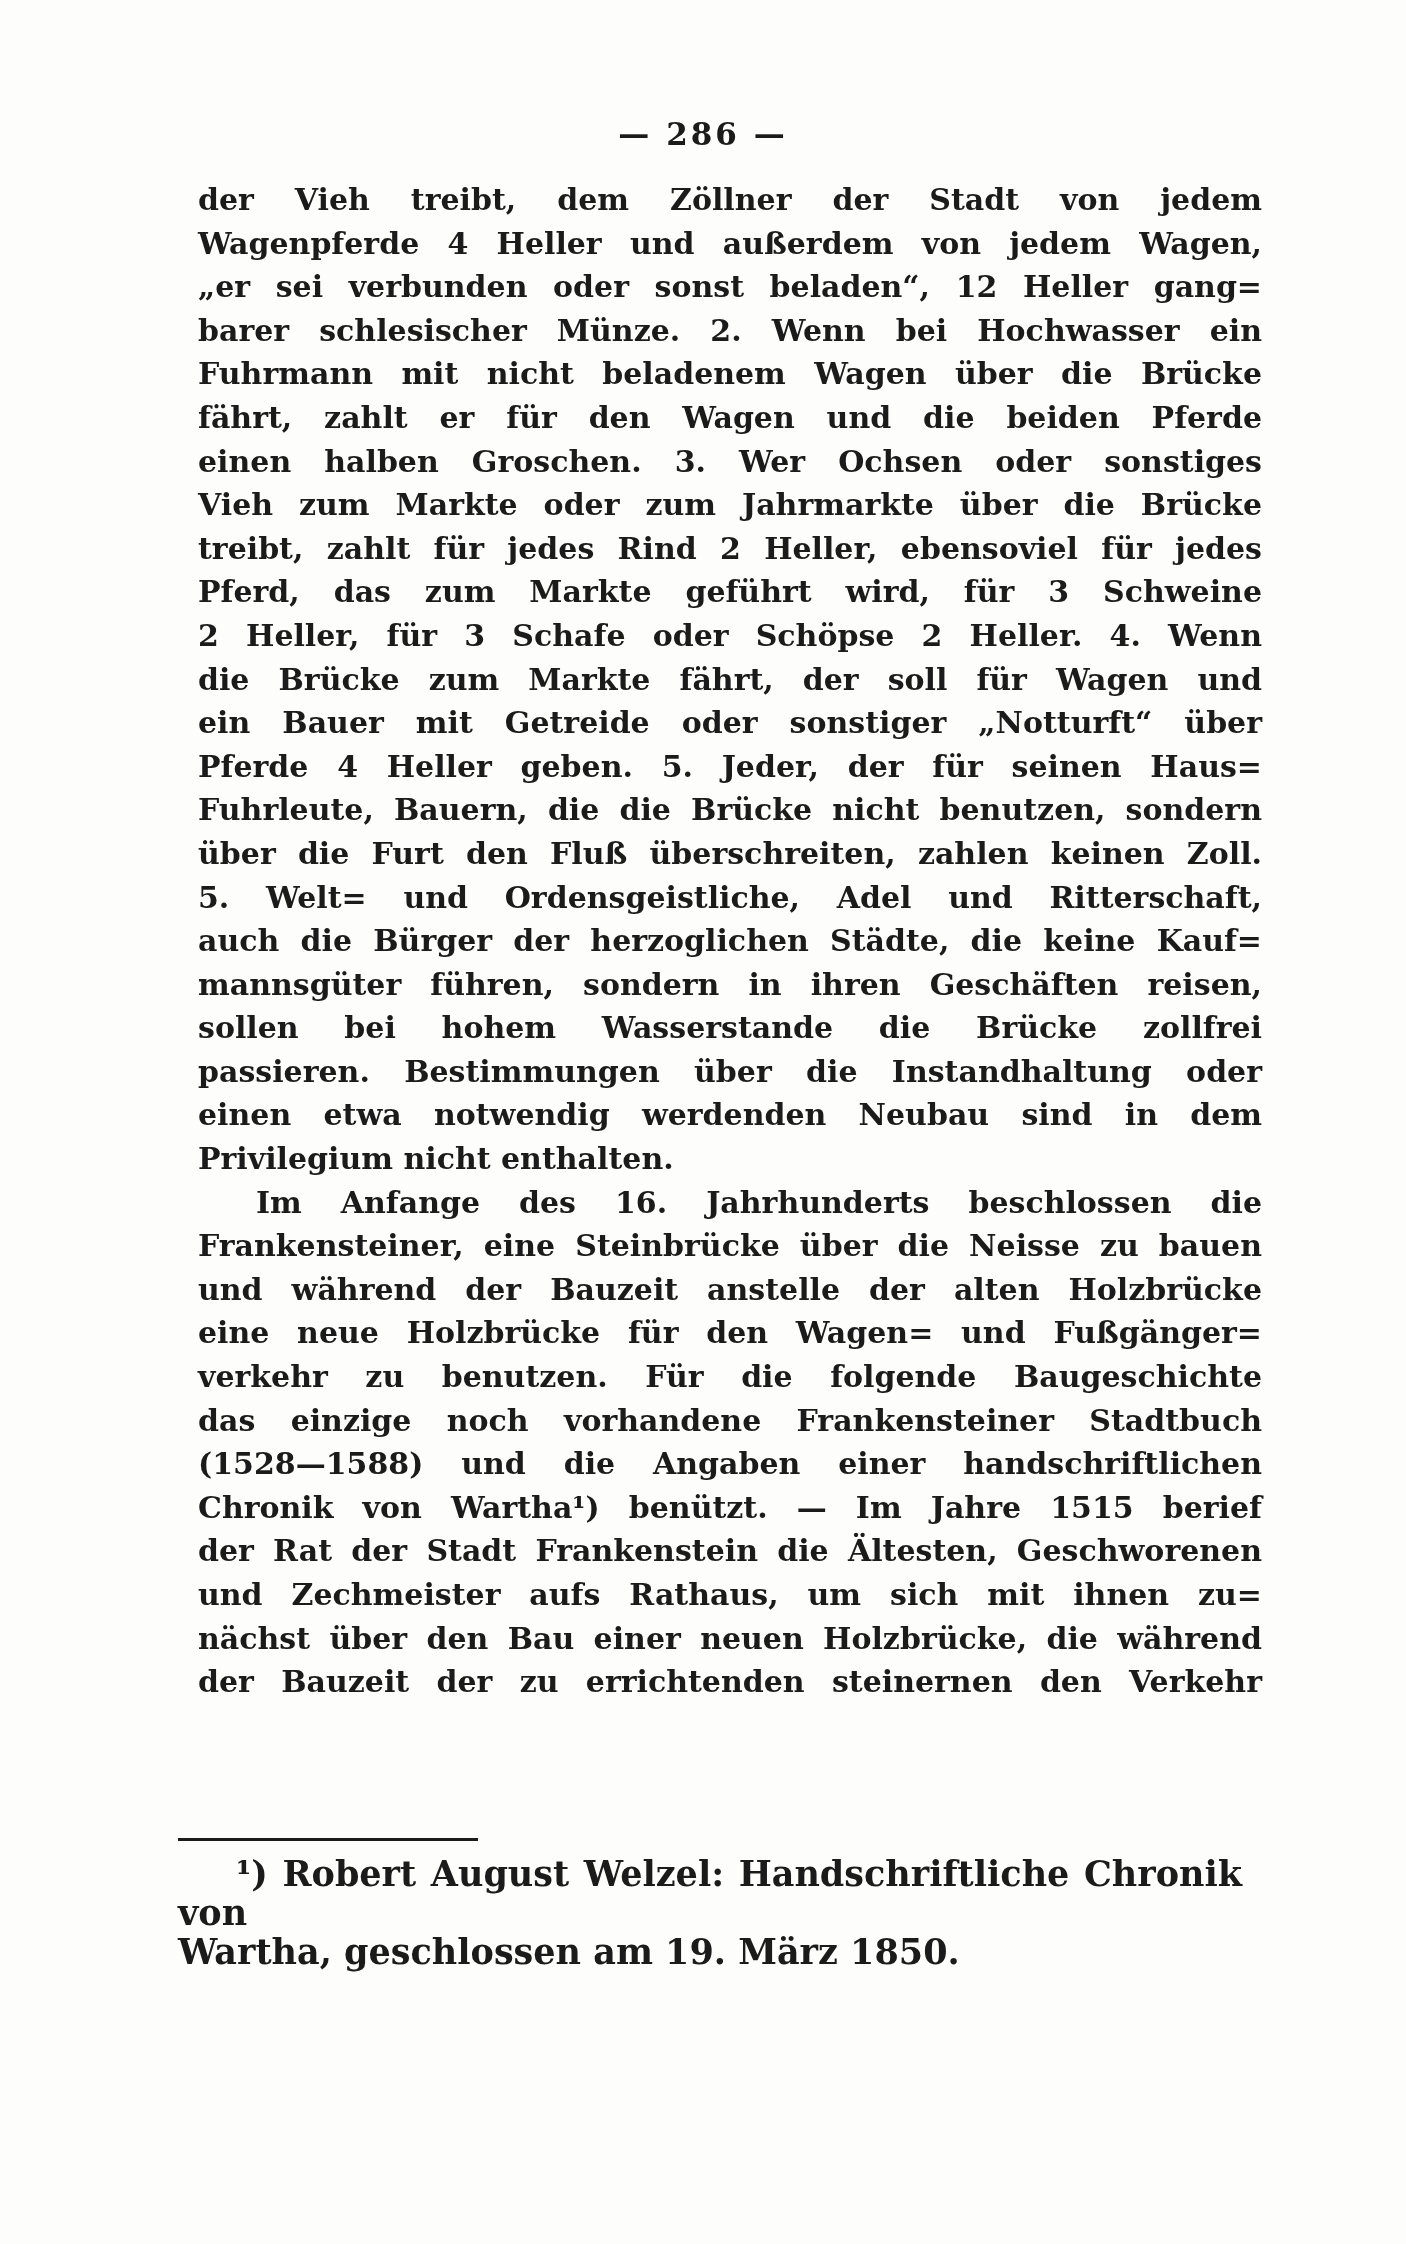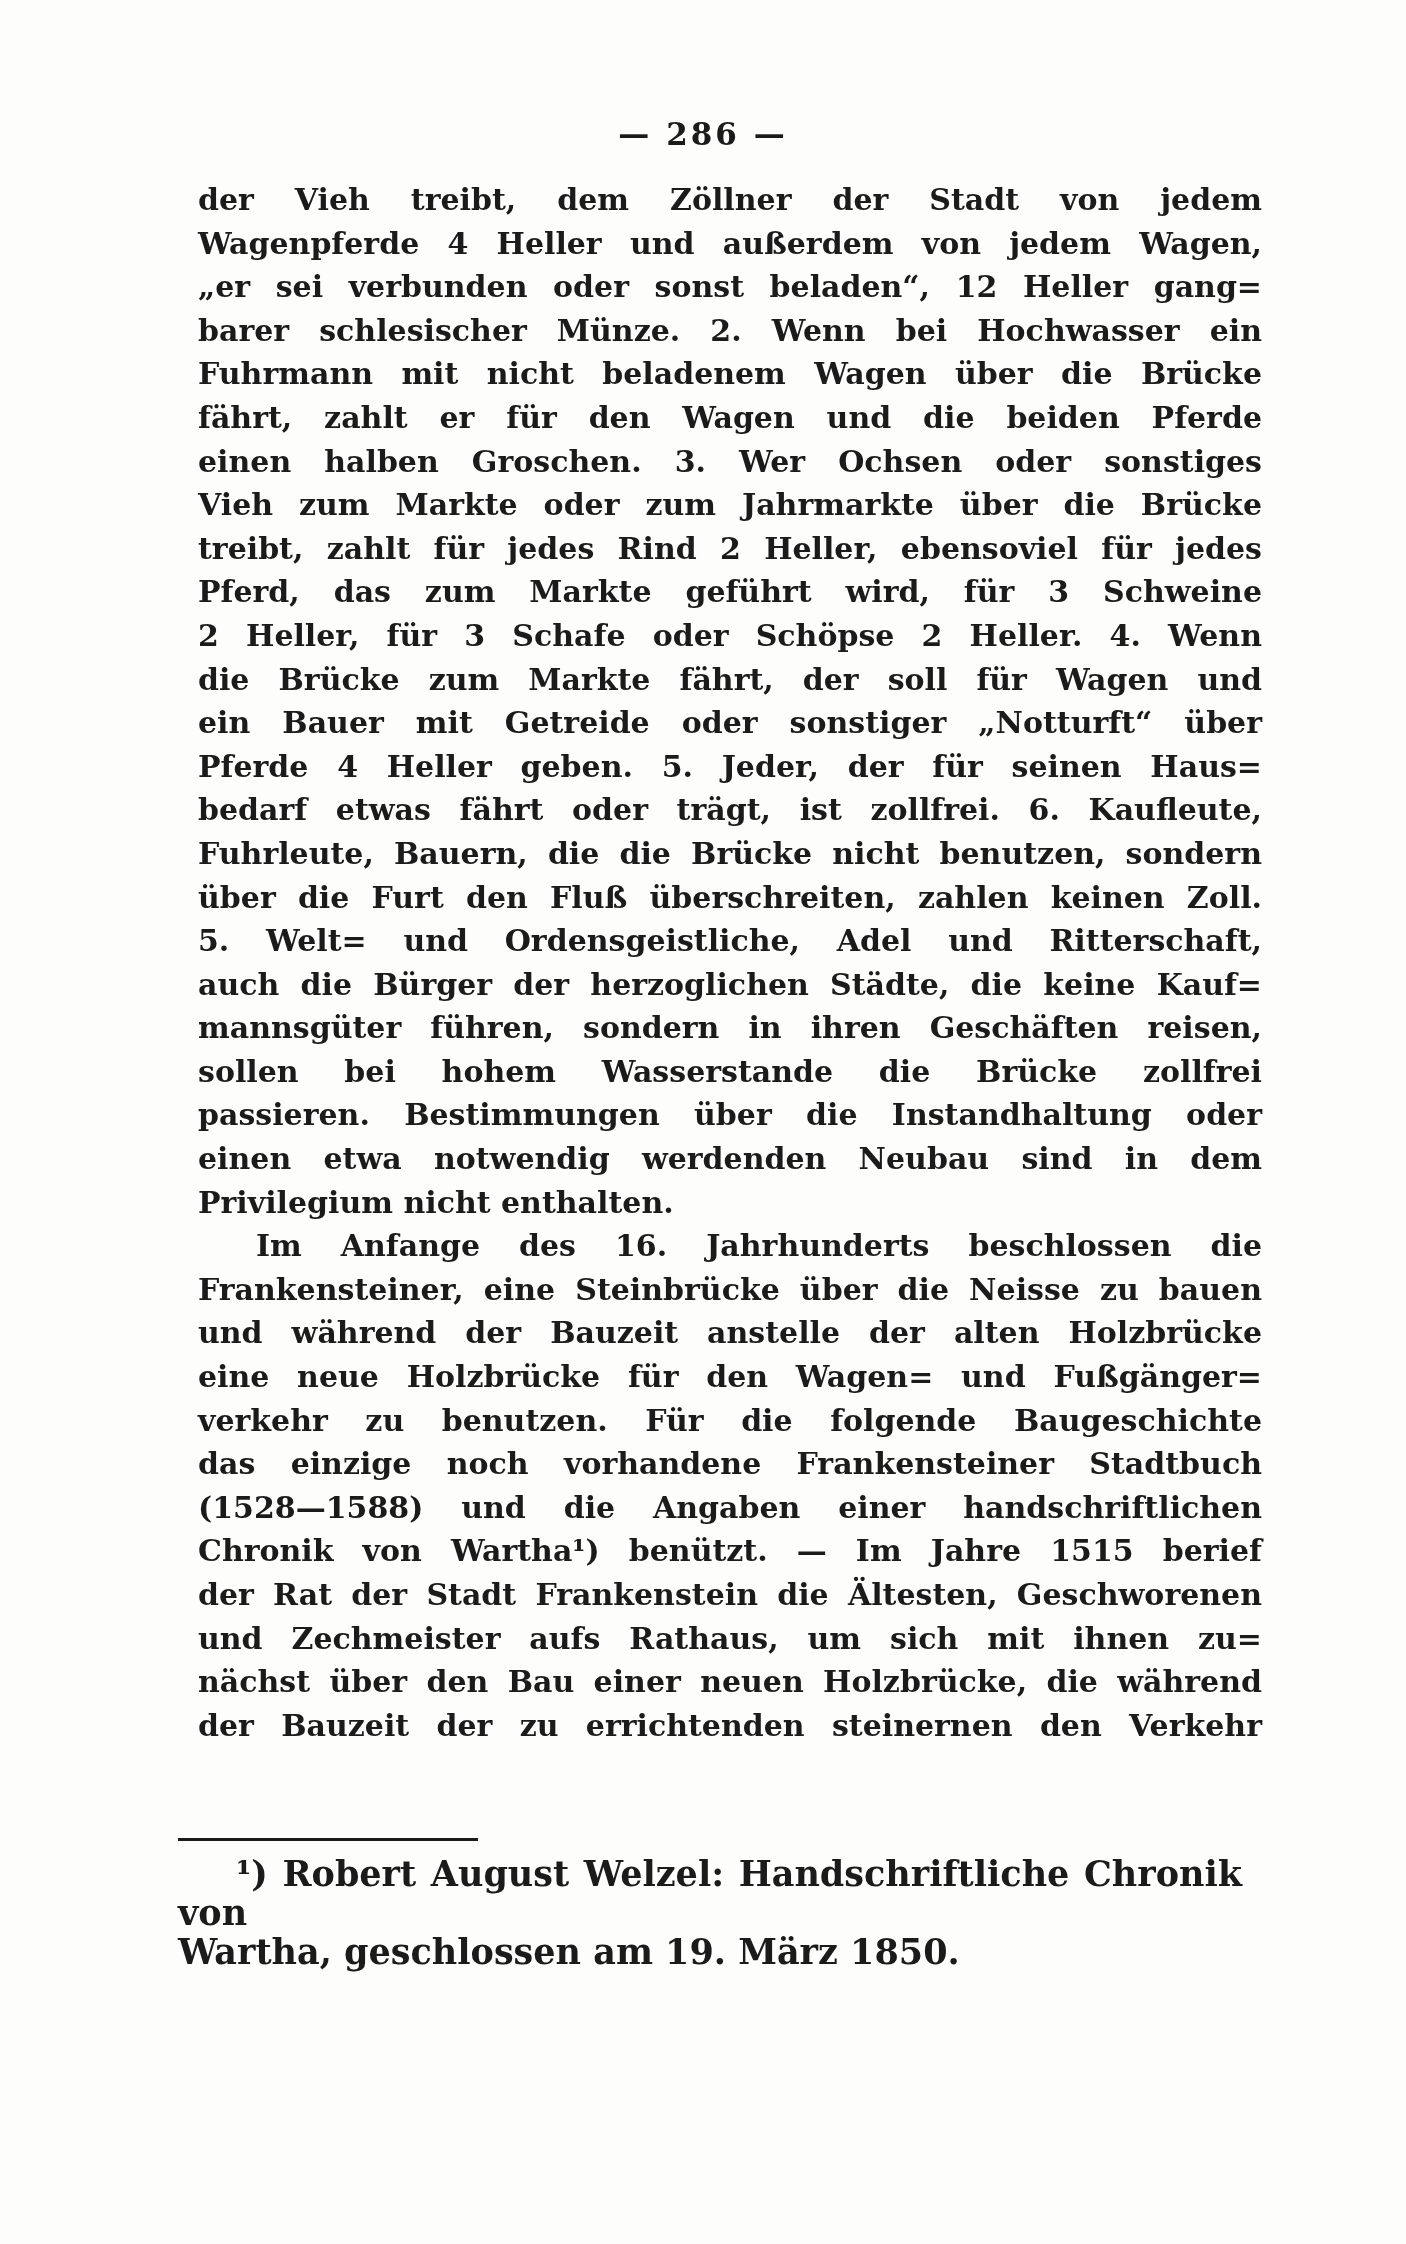--- a/index.html
+++ b/index.html
@@ -79,21 +79,20 @@
       <div class="line">Fuhrmann mit nicht beladenem Wagen über die Brücke</div>
       <div class="line">fährt, zahlt er für den Wagen und die beiden Pferde</div>
       <div class="line">einen halben Groschen. 3. Wer Ochsen oder sonstiges</div>
       <div class="line">Vieh zum Markte oder zum Jahrmarkte über die Brücke</div>
       <div class="line">treibt, zahlt für jedes Rind 2 Heller, ebensoviel für jedes</div>
       <div class="line">Pferd, das zum Markte geführt wird, für 3 Schweine</div>
       <div class="line">2 Heller, für 3 Schafe oder Schöpse 2 Heller. 4. Wenn</div>
       <div class="line">die Brücke zum Markte fährt, der soll für Wagen und</div>
       <div class="line">ein Bauer mit Getreide oder sonstiger „Notturft“ über</div>
       <div class="line">Pferde 4 Heller geben. 5. Jeder, der für seinen Haus=</div>
-      <div class="line">bedarf etwas fährt oder trägt, ist zollfrei. 6. Kaufleute,</div>
       <div class="line">Fuhrleute, Bauern, die die Brücke nicht benutzen, sondern</div>
       <div class="line">über die Furt den Fluß überschreiten, zahlen keinen Zoll.</div>
       <div class="line">5. Welt= und Ordensgeistliche, Adel und Ritterschaft,</div>
       <div class="line">auch die Bürger der herzoglichen Städte, die keine Kauf=</div>
       <div class="line">mannsgüter führen, sondern in ihren Geschäften reisen,</div>
       <div class="line">sollen bei hohem Wasserstande die Brücke zollfrei</div>
       <div class="line">passieren. Bestimmungen über die Instandhaltung oder</div>
       <div class="line">einen etwa notwendig werdenden Neubau sind in dem</div>
       <div class="line end">Privilegium nicht enthalten.</div>
       <div class="line indent">Im Anfange des 16. Jahrhunderts beschlossen die</div>

